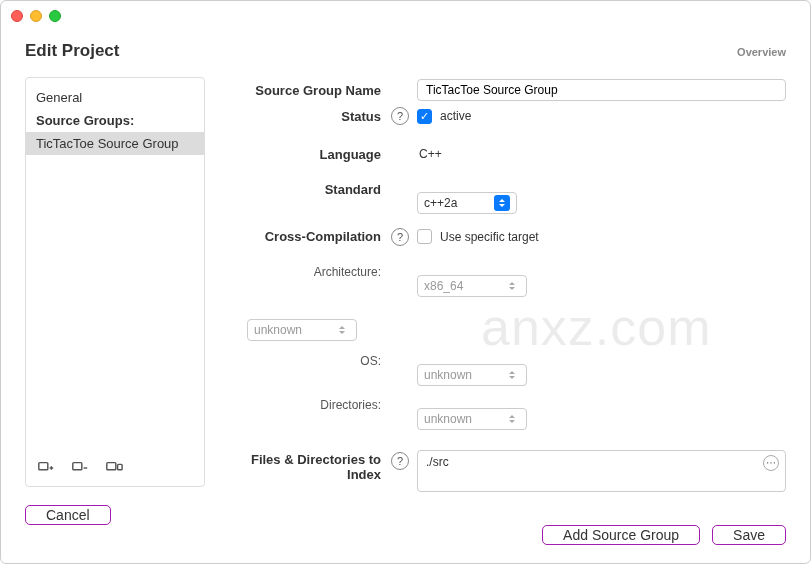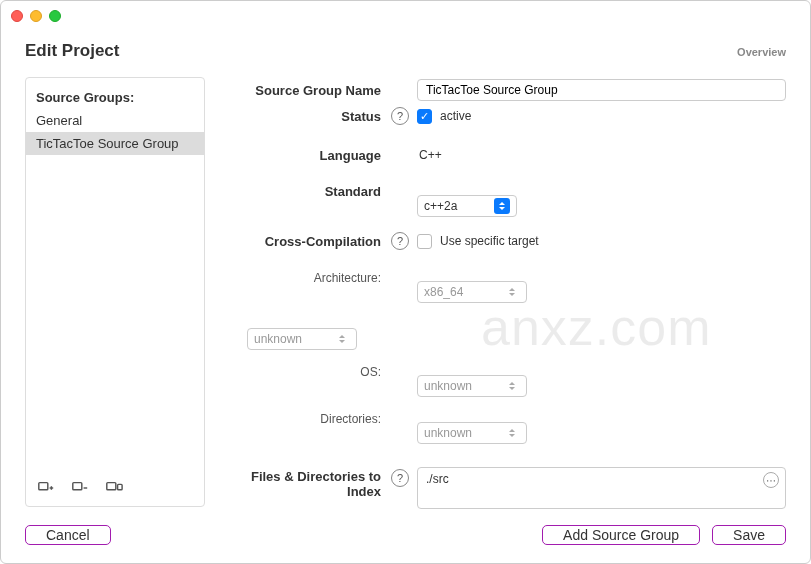--- a/index.html
+++ b/index.html
@@ -198,21 +198,21 @@
   font-size: 10px;
   display: flex; align-items: center; justify-content: center;
   color: #555;
 }
 
 .footer {
   display: flex;
   justify-content: space-between;
   padding: 10px 24px 18px 24px;
 }
-.footer-right { display:flex; gap:12px; }
+.footer-right { display:flex; gap:12px;margin-top:20px; }
 .mac-btn {
   height: 20px;
   padding: 0 20px;
   border: 1px solid #a21caf;
   border-radius: 5px;
   background: #fff;
   font-size: 14px;
   display: flex;
   align-items: center;
   cursor: pointer;
@@ -243,22 +243,22 @@
 
   <div class="header">
     <h1>Edit Project</h1>
     <span class="overview">Overview</span>
   </div>
 
   <div class="body">
 
     <div class="sidebar">
       <div class="sidebar-list">
+        <div class="sidebar-item">General</div>
         <div class="sidebar-item sidebar-header">Source Groups:</div>
-        <div class="sidebar-item">General</div>
         <div class="sidebar-item sidebar-selected">TicTacToe Source Group</div>
       </div>
       <div class="sidebar-bottombar">
         <div class="icon-btn">
           <svg viewBox="0 0 20 20" width="18" height="18">
               <rect x="2" y="4" width="10" height="8" rx="1"></rect>
               <line x1="14" y1="10" x2="18" y2="10"></line>
               <line x1="16" y1="8" x2="16" y2="12"></line>
             </svg>
         </div>

